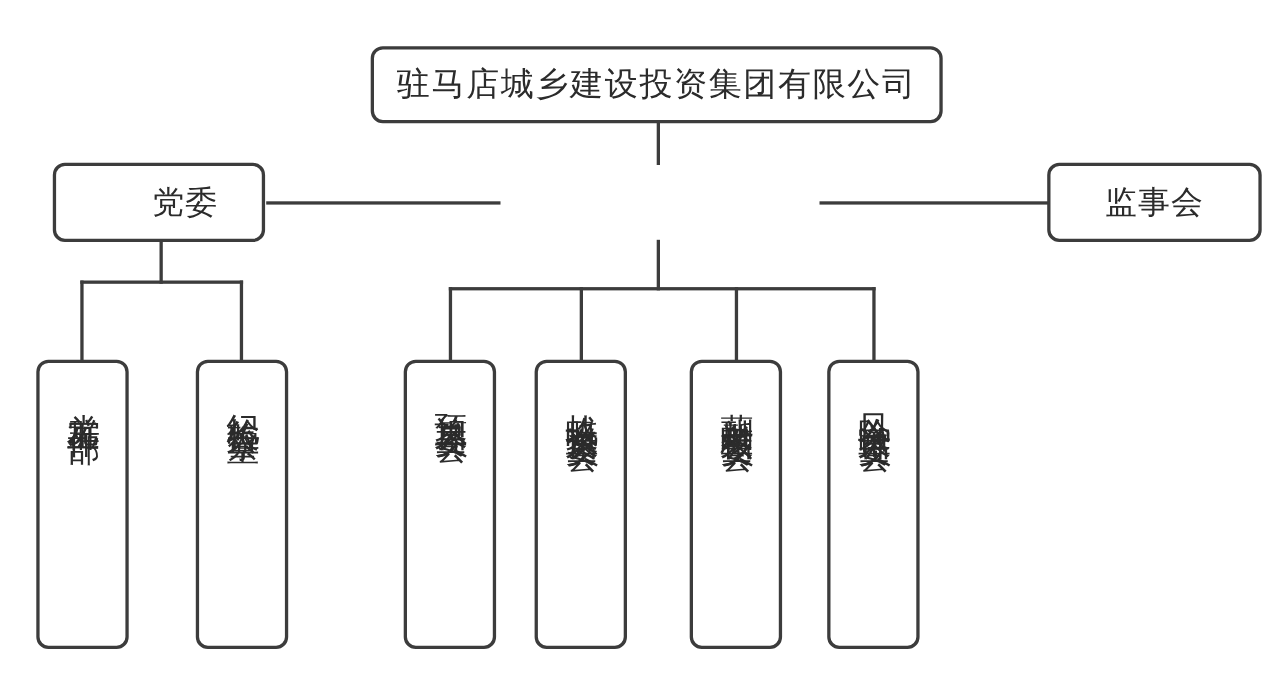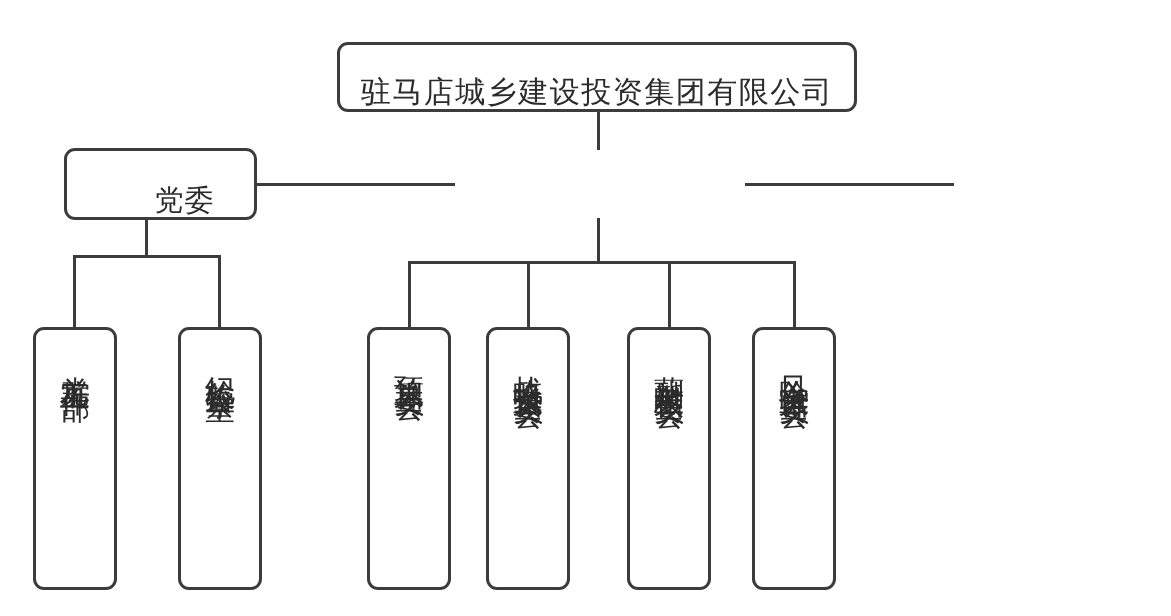--- a/index.html
+++ b/index.html
@@ -18,21 +18,21 @@
     background: #ffffff;
     overflow: hidden;
   }
   .node {
     position: absolute;
     box-sizing: border-box;
     background: #ffffff;
     border: 3px solid #3c3c3c;
     border-radius: 11px;
     display: flex;
-    align-items: flex-end;
+    align-items: center;
     justify-content: center;
     z-index: 2;
   }
   .node .label {
     color: #2b2b2b;
     line-height: 1.18;
     white-space: nowrap;
     text-align: center;
   }
   
@@ -90,25 +90,28 @@
 
   <div class="conn v" style="left:408px; top:261px; height:68px;"></div>
   <div class="conn v" style="left:527px; top:261px; height:68px;"></div>
   <div class="conn v" style="left:668px; top:261px; height:68px;"></div>
   <div class="conn v" style="left:793px; top:261px; height:68px;"></div>
 
   <div class="node horiz root" style="left:337px; top:42px; width:520px; height:70px;">
     <span class="label">驻马店城乡建设投资集团有限公司</span>
   </div>
 
-  <div class="node horiz" style="left:64px; top:148px; width:193px; height:72px;padding-left:48px;">
+  <div class="node horiz" style="left:48px; top:148px; width:193px; height:72px;padding-left:48px;">
     <span class="label">党委</span>
   </div>
 
 
+  <div class="node horiz" style="left:952px; top:148px; width:195px; height:72px;">
+    <span class="label">监事会</span>
+  </div>
 
   <div class="node vert" style="left:33px; top:327px; width:84px; height:263px;">
     <span class="label">党群工作部</span>
   </div>
 
   <div class="node vert" style="left:178px; top:327px; width:84px; height:263px;">
     <span class="label">纪检监察室</span>
   </div>
 
   <div class="node vert" style="left:367px; top:327px; width:84px; height:263px;">

